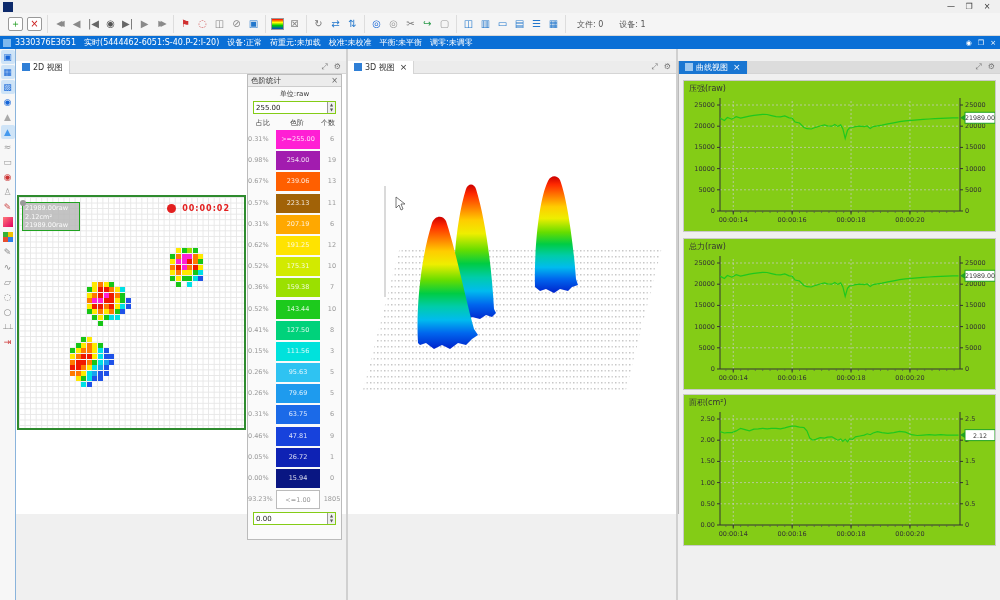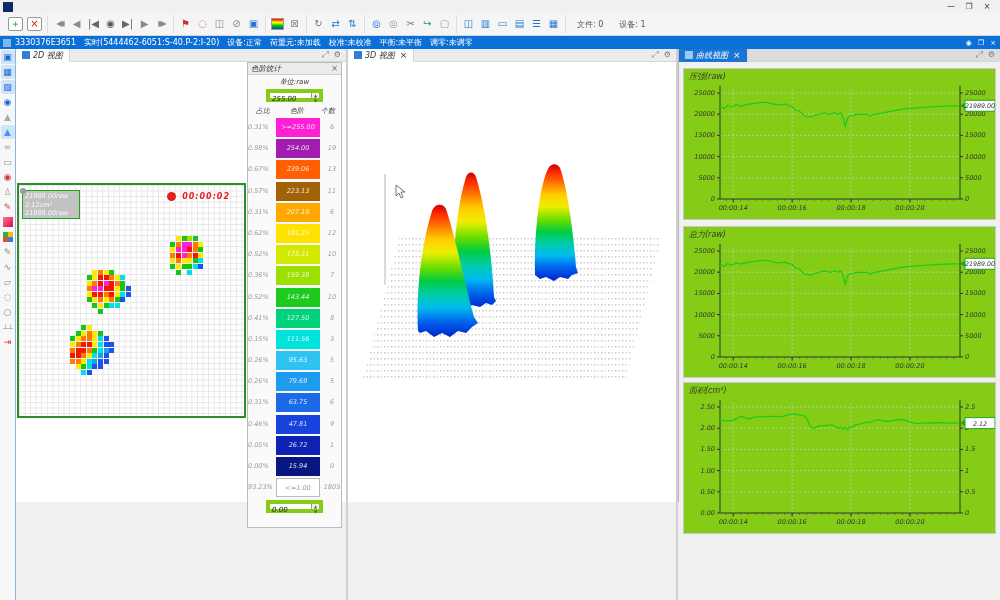--- a/index.html
+++ b/index.html
@@ -27,21 +27,21 @@
   #sb-controls { margin-left:auto; padding-right:4px; display:flex; gap:6px; font-size:7px; }
   
   #main { position:absolute; left:0; top:49px; width:1000px; height:551px; background:#f0f0f0; }
   
   #sidebar { position:absolute; left:0; top:0; width:16px; height:551px; background:#f7f7f7; border-right:1px solid #8ab4dc; }
   .side-tool { width:14px; height:14px; margin:1px auto 1px auto; font-size:9px; line-height:14px; text-align:center; border-radius:2px; overflow:hidden; }
   .side-tool.active { background:#cfe4f7; }
   .sw-gradient { width:10px; height:10px; margin:2px; background:linear-gradient(135deg,#ff7a7a,#e00060); }
   .sw-palette { width:10px; height:10px; margin:2px; background:conic-gradient(#f2c200 0 25%, #2e7fe8 0 50%, #e84d2e 0 75%, #35b335 0 100%); }
   
-  .panel { position:absolute; top:0; height:453px; background:#fff;font-style:italic; }
+  .panel { position:absolute; top:12px; height:453px; background:#fff; }
   .panel-header { position:absolute; left:0; top:0; right:0; height:13px; background:#ececec; border-bottom:1px solid #d5d5d5; display:flex; align-items:center; }
   .tab { display:flex; align-items:center; gap:3px; height:13px; padding:0 6px; background:#fff; font-size:8px; color:#333; border-right:1px solid #d5d5d5; }
   .tab .tab-ic { width:8px; height:8px; background:#2f7fd6; }
   .tab.active-blue { background:#1976d2; color:#fff; }
   .tab.active-blue .tab-ic { background:#9cc7ef; }
   .hdr-icons { margin-left:auto; display:flex; gap:6px; padding-right:5px; font-size:8px; color:#777; }
   .tab-close { font-size:9px; color:inherit; margin-left:2px; }
   
   #panel2d { left:16px; width:330px; }
   #map { position:absolute; left:1px; top:134px; width:229px; height:235px; border:2px solid #2e8b2e; background-color:#fff;
@@ -52,21 +52,21 @@
   #map-tooltip div { font-size:6.5px; color:#fafafa; line-height:8.5px; white-space:nowrap; }
   #tt-handle { position:absolute; left:-3px; top:-3px; width:6px; height:6px; border-radius:50%; background:#9a9a9a; }
   #rec-wrap { position:absolute; right:14px; top:7px; display:flex; align-items:center; gap:6px; }
   #rec-dot { width:9px; height:9px; border-radius:50%; background:#e32020; }
   #rec-time { font-size:8px; font-weight:bold; color:#e32020; letter-spacing:1px; }
   
   #colorscale { position:absolute; left:231px; top:13px; width:95px; height:466px; background:#fafafa; border:1px solid #bbb; }
   #cs-header { height:12px; background:#ececec; border-bottom:1px solid #ccc; display:flex; align-items:center; font-size:7.5px; color:#333; padding:0 3px; }
   #cs-header .x { margin-left:auto; font-size:8px; color:#666; }
   #cs-unit { text-align:center; font-size:7px; color:#333; margin-top:2px; }
-  .cs-input { position:relative; margin:2px 18px; height:13px; border:4px solid #84cc16; background:#fff; font-size:7px; color:#222; line-height:12px; padding-left:2px; }
+  .cs-input { position:relative; margin:2px 5px; height:13px; border:1px solid #84cc16; background:#fff; font-size:7px; color:#222; line-height:12px; padding-left:2px; }
   .cs-spin { position:absolute; right:0; top:0; width:8px; height:100%; border-left:1px solid #999; font-size:4px; color:#555; text-align:center; line-height:5px; background:#eee; }
   #cs-tablehead { display:flex; font-size:7px; color:#444; padding:2px 2px 1px 2px; }
   #cs-tablehead span:nth-child(1){ width:26px; text-align:center; }
   #cs-tablehead span:nth-child(2){ width:42px; text-align:center; }
   #cs-tablehead span:nth-child(3){ width:20px; text-align:center; }
   .cs-row { position:relative; height:21.2px; font-size:6.5px; color:#999; }
   .cs-pct { position:absolute; left:0; width:26px; top:6px; }
   .cs-cell { position:absolute; left:28px; top:1px; width:44px; height:19px; text-align:center; line-height:19px; color:rgba(255,255,255,0.85); font-size:6.5px; }
   .cs-cell.white { border:1px solid #bbb; color:#999; background:#fff; }
   .cs-count { position:absolute; left:74px; top:6px; width:20px; text-align:center; }

